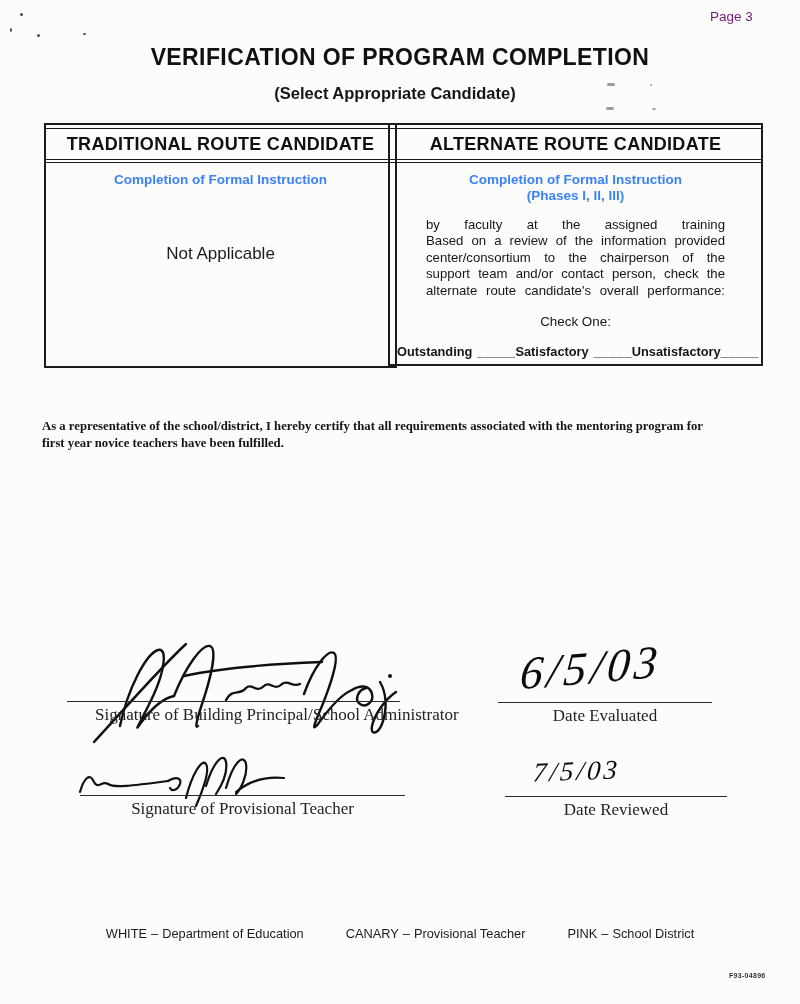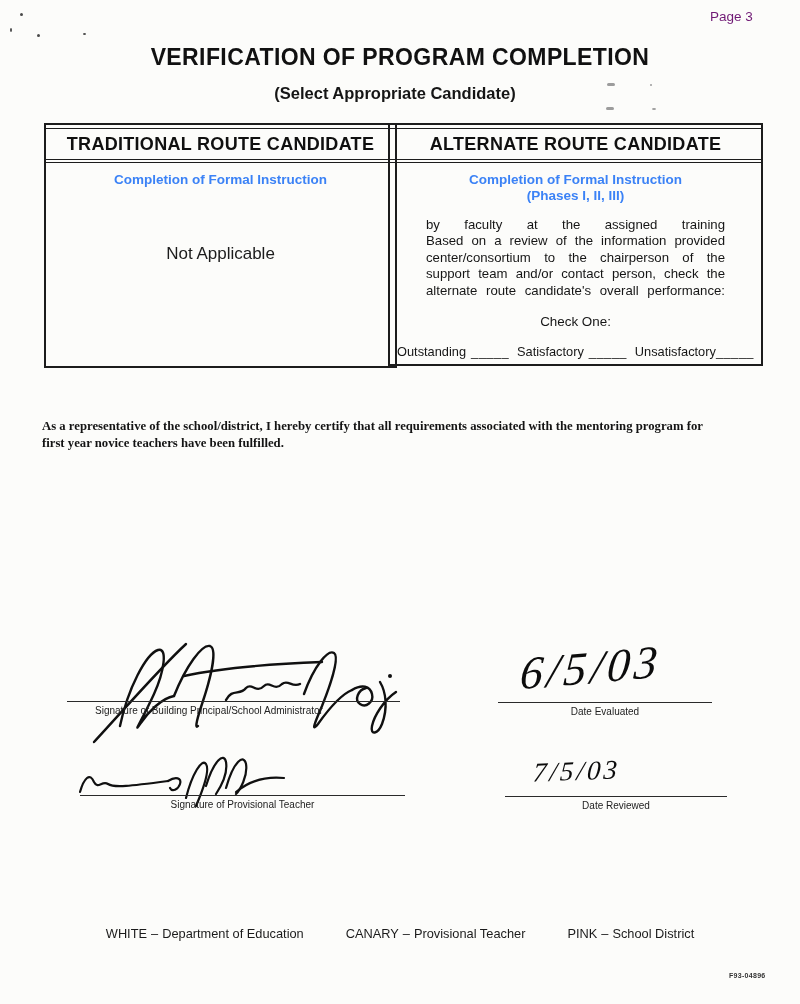--- a/index.html
+++ b/index.html
@@ -26,36 +26,36 @@
     letter-spacing:0.3px; color:#101010; }
   .hdr-rule { height:2px; border-bottom:1.5px solid #1c1c1c; }
   .box-subheading { margin-top:9px; text-align:center; font-size:13.5px;
     font-weight:bold; color:#3b82f6; line-height:16px; }
   .na-text { margin-top:56px; text-align:center; font-size:17px; color:#1c1c1c; }
   .instructions { margin:13px auto 0; width:299px; font-size:13.2px;
     line-height:16.4px; color:#161616; }
   .instructions .jline { text-align:justify; text-align-last:justify; }
   .check-one { margin-top:15px; text-align:center; font-size:13.4px; color:#161616; }
   .rating-row { margin-top:15px; display:flex; justify-content:space-between;
-    padding:0 7px; font-size:12.8px; color:#161616; white-space:nowrap; }
+    padding:0 7px; font-size:12.8px; color:#161616; white-space:nowrap;font-weight:bold; }
   .rating-item .blank { margin-left:5px; letter-spacing:0.5px; }
   .rating-item.tight .blank { margin-left:0; }
 
   
   .certification { top:417px; left:42px; width:740px;
     font-family:"Liberation Serif", serif; font-weight:bold; font-size:13.2px;
     line-height:17px; color:#141414; transform:scaleX(0.965); transform-origin:left top; }
 
   
   .sig-line { border-top:1.6px solid #2a2a2a; height:0; }
   .line-principal { top:701px; left:67px; width:333px; }
   .line-date-evaluated { top:702px; left:498px; width:214px; }
   .line-teacher { top:795px; left:80px; width:325px; }
   .line-date-reviewed { top:796px; left:505px; width:222px; }
-  .sig-label { font-size:10px; color:#222; }
+  .sig-label { font-size:17px; color:#222;font-family:Liberation Serif, serif; }
   .label-principal { top:705px; left:95px; }
   .label-date-evaluated { top:706px; left:498px; width:214px; text-align:center; }
   .label-teacher { top:799px; left:80px; width:325px; text-align:center; }
   .label-date-reviewed { top:800px; left:505px; width:222px; text-align:center; }
   .svg-sig { overflow:visible; }
   .sig-principal { top:636px; left:88px; }
   .sig-teacher { top:748px; left:76px; }
   .hand-date { font-family:"Liberation Serif", serif; font-style:italic; color:#0c0c0c; }
   .hand-date-evaluated { top:641px; left:520px; font-size:46px; letter-spacing:4px;
     transform:rotate(-5deg) skewX(-10deg); }

